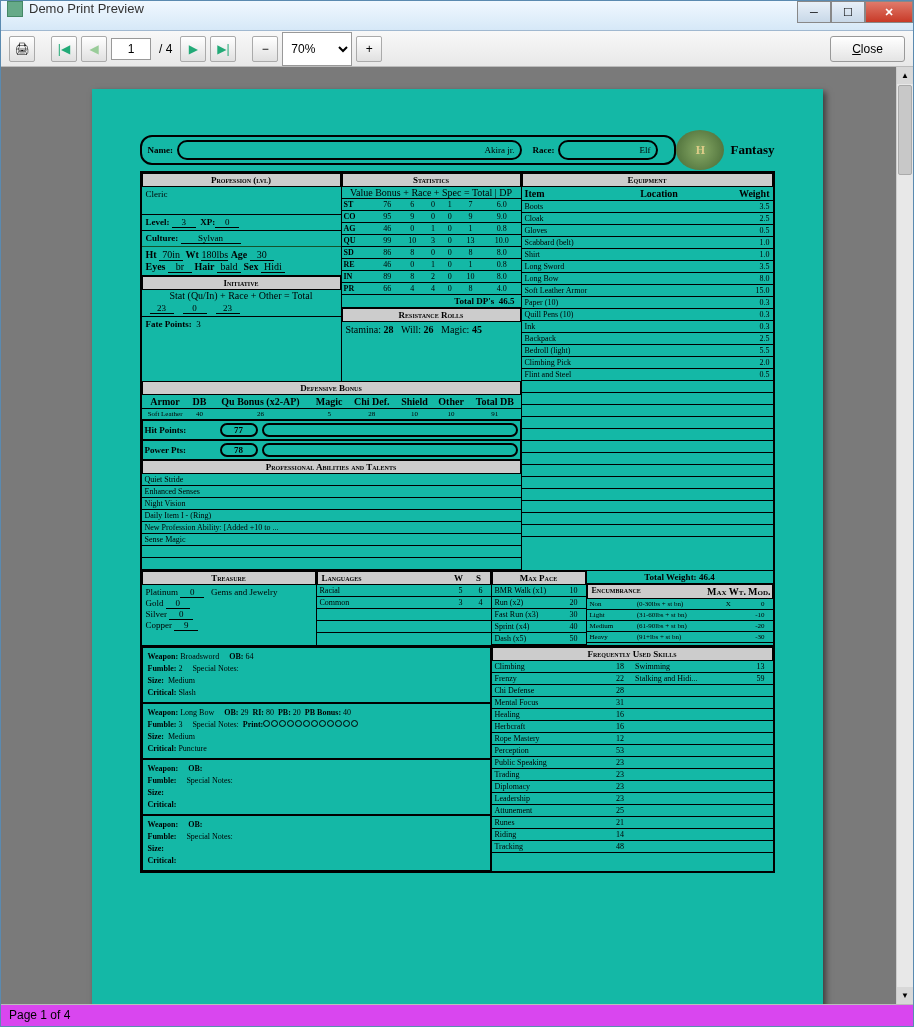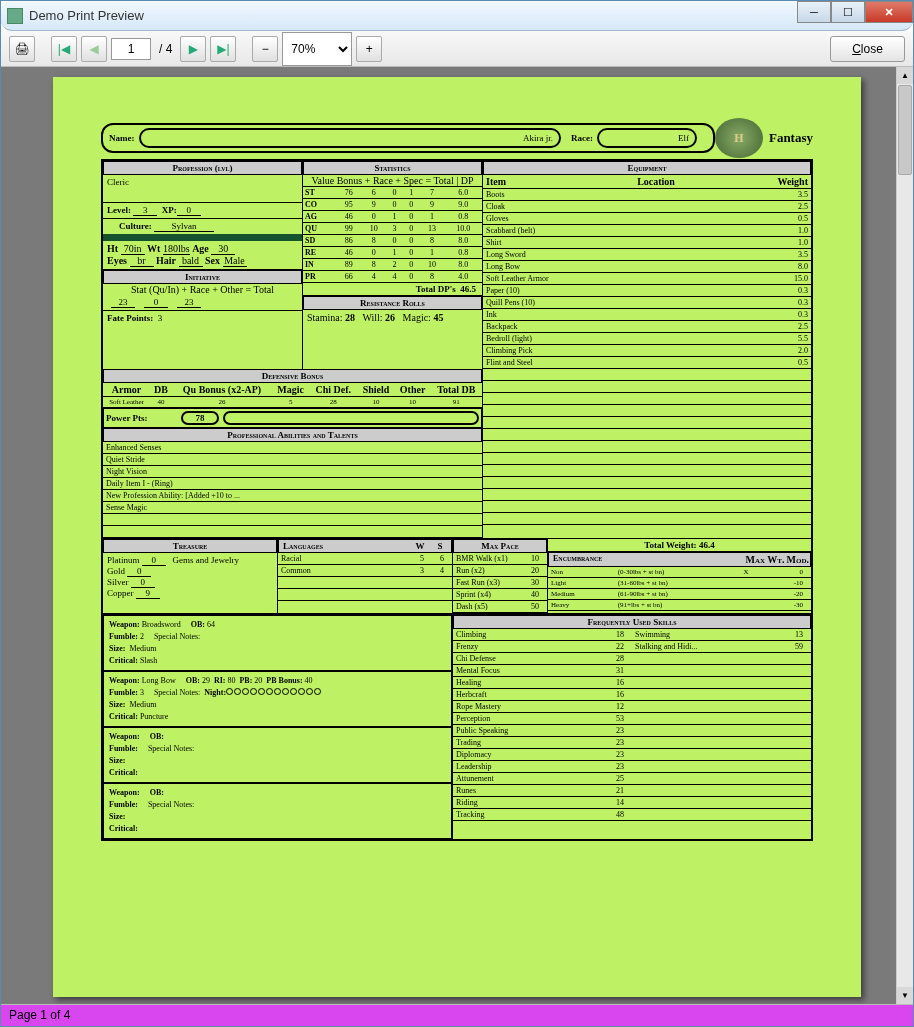--- a/index.html
+++ b/index.html
@@ -1,35 +1,35 @@
 <!DOCTYPE html>
 <html><head>
 <meta charset="utf-8">
 <style>
 * { box-sizing: border-box; margin: 0; padding: 0; }
 body { font-family: "Segoe UI", Tahoma, sans-serif; font-size: 11px; background: #fff; overflow: hidden; }
 .window { width: 914px; height: 1027px; border: 1px solid #5a8ab0; background: #fff; display: flex; flex-direction: column; }
-.titlebar { height: 30px; background: linear-gradient(#f0f8ff,#d6e8f7); display: flex; align-items: center; padding: 0 0 0 6px; border-bottom: 1px solid #a0b8d0; border-radius: 11px; }
+.titlebar { height: 30px; background: linear-gradient(#f0f8ff,#d6e8f7); display: flex; padding: 0 0 0 6px; border-bottom: 1px solid #a0b8d0; }
 .titlebar .ico { width: 16px; height: 16px; background: #6a8; margin-right: 6px; border: 1px solid #486; }
 .titlebar .ttl { flex: 1; color: #333; font-size: 13px; }
 .winbtns { display: flex; height: 100%; }
 .winbtns div { width: 34px; height: 22px; margin-top: 0; border: 1px solid #888; display: flex; align-items: center; justify-content: center; font-size: 11px; font-family: Arial; }
 .winbtns .min { background: linear-gradient(#e8f0f8,#c8d8e8); }
 .winbtns .max { background: linear-gradient(#e8f0f8,#c8d8e8); }
 .winbtns .cls { background: linear-gradient(#e07a6a,#c83a28); color: #fff; width: 48px; font-weight: bold; }
 .toolbar { height: 36px; background: linear-gradient(#f8f8f8,#e8e8e8); border-bottom: 1px solid #bbb; display: flex; align-items: center; padding: 0 8px; gap: 4px; }
 .tbtn { width: 26px; height: 26px; border: 1px solid #aaa; border-radius: 2px; background: linear-gradient(#fff,#e0e0e0); display: flex; align-items: center; justify-content: center; font-size: 12px; cursor: pointer; }
 .tsep { width: 8px; }
 .pageinp { width: 40px; height: 22px; border: 1px solid #999; text-align: center; font-size: 12px; }
 .pagelbl { font-size: 12px; margin: 0 4px; }
 .zoomsel { width: 70px; height: 34px; border: 1px solid #999; font-size: 12px; padding-left: 4px; background: #fff; }
 .closebtn { margin-left: auto; width: 75px; height: 26px; border: 1px solid #999; border-radius: 3px; background: linear-gradient(#fff,#e4e4e4); font-size: 12px; }
 .closebtn u { text-decoration: underline; }
 .viewport { flex: 1; background: #7a7a7a; overflow: auto; position: relative; padding: 10px 0 0 0; }
-.page { width: 808px; min-height: 920px; background: #bef264; margin: 0 auto; box-shadow: 3px 3px 6px rgba(0,0,0,.5); padding: 40px 48px 30px 48px; font-family: Georgia, serif; font-size: 9px; color: #000; }
+.page { width: 731px; min-height: 920px; background: #14b8a6; margin: 12px auto; box-shadow: 3px 3px 6px rgba(0,0,0,.5); padding: 40px 48px 30px 48px; font-family: Georgia, serif; font-size: 9px; color: #000; }
 .statusbar { height: 22px; border-top: 1px solid #bbb; background: #d946ef; font-size: 12px; padding: 3px 8px; }
 
 
 .sheet { border: 2px solid #000; }
 .hdr { background: #ccc; font-weight: bold; text-align: center; border: 1px solid #000; padding: 1px; font-variant: small-caps; font-family: "Comic Sans MS", cursive; }
 .lbl { font-weight: bold; font-family: "Comic Sans MS", cursive; }
 .pill { border: 2px solid #000; border-radius: 10px; padding: 3px 6px; display: inline-block; min-width: 80px; text-align: right; }
 .toprow { display: flex; align-items: center; border: 2px solid #000; border-radius: 12px; padding: 3px 6px; margin: 6px 0; }
 .toprow .lbl { margin-right: 4px; }
 .toprow .pill { flex: 1; margin-right: 10px; }
@@ -109,30 +109,30 @@
       <div class="sheet" style="border:none">
         <div class="grid3" style="border:2px solid #000;border-bottom:none">
 
           <div>
             <div class="hdr">Profession (lvl)</div>
             <div style="padding:2px 4px;border-bottom:1px solid #000;height:28px">Cleric</div>
             <div style="padding:2px 4px;border-bottom:1px solid #000">
               <span class="lbl">Level:</span> <span class="ul">3</span>
               &nbsp;<span class="lbl">XP:</span><span class="ul">0</span>
             </div>
-            <div style="padding:2px 16px;border-bottom:7px solid #14532d">
+            <div style="padding:2px 4px;border-bottom:1px solid #14532d">
               <span class="lbl">Culture:</span> <span class="ul" style="min-width:60px">Sylvan</span>
             </div>
             <div style="padding:2px 4px;border-bottom:1px solid #000" class="sm">
               <span class="lbl">Ht</span> <span class="ul">70in</span>
               <span class="lbl">Wt</span> <span class="ul">180lbs</span>
               <span class="lbl">Age</span> <span class="ul">30</span><br>
               <span class="lbl">Eyes</span> <span class="ul">br</span>
               <span class="lbl">Hair</span> <span class="ul">bald</span>
-              <span class="lbl">Sex</span> <span class="ul">Male</span>
+              <span class="lbl">Sex</span> <span class="ul">Hidi</span>
             </div>
             <div class="hdr">Initiative</div>
             <div class="sm" style="text-align:center">Stat (Qu/In) + Race + Other = Total</div>
             <div style="padding:2px 8px">
               <span class="ul">23</span> &nbsp;&nbsp;
               <span class="ul">0</span> &nbsp;&nbsp;
               <span class="ul">23</span>
             </div>
             <div style="padding:2px 4px;border-top:1px solid #000">
               <span class="lbl">Fate Points:</span> &nbsp;<span>3</span>
@@ -353,28 +353,33 @@
                     <td>26</td>
                     <td>5</td>
                     <td>28</td>
                     <td>10</td>
                     <td>10</td>
                     <td>91</td>
                   </tr>
             </tbody>
               </table>
             <div class="hp">
+              <span class="lbl">Hit Points:</span>
+                <span class="pv">77</span>
+                <span class="bar"></span>
+            </div>
+            <div class="hp">
               <span class="lbl">Power Pts:</span>
                 <span class="pv">78</span>
                 <span class="bar"></span>
             </div>
             <div class="hdr">Professional Abilities and Talents</div>
             <div id="abil">
+                <div class="abil">Quiet Stride</div>
                 <div class="abil">Enhanced Senses</div>
-                <div class="abil">Quiet Stride</div>
                 <div class="abil">Night Vision</div>
                 <div class="abil">Daily Item I - (Ring)</div>
                 <div class="abil">New Profession Ability: [Added +10 to ...</div>
                 <div class="abil">Sense Magic</div>
                 <div class="abil">&nbsp;</div>
                 <div class="abil">&nbsp;</div>
               </div>
           </div>
           <div id="eqcont">
               <table class="eqtbl">
@@ -548,21 +553,21 @@
         <div style="display:grid;grid-template-columns:350px 1fr;border:2px solid #000;border-top:none">
           <div id="weapons" style="border-right:1px solid #000">
               <div class="wbox">
     <b>Weapon:</b> Broadsword &nbsp;&nbsp;&nbsp; <b>OB:</b> 64<br>
     <b>Fumble:</b> 2 &nbsp;&nbsp;&nbsp; Special Notes:<br>
     <b>Size:</b> &nbsp;Medium<br>
     <b>Critical:</b> Slash
   </div>
               <div class="wbox">
     <b>Weapon:</b> Long Bow &nbsp;&nbsp;&nbsp; <b>OB:</b> 29 &nbsp;<b>RI:</b> 80 &nbsp;<b>PB:</b> 20 &nbsp;<b>PB Bonus:</b> 40<br>
-    <b>Fumble:</b> 3 &nbsp;&nbsp;&nbsp; Special Notes:&nbsp;&nbsp;<b>Night:</b><span class="circ"></span><span class="circ"></span><span class="circ"></span><span class="circ"></span><span class="circ"></span><span class="circ"></span><span class="circ"></span><span class="circ"></span><span class="circ"></span><span class="circ"></span><span class="circ"></span><span class="circ"></span><br>
+    <b>Fumble:</b> 3 &nbsp;&nbsp;&nbsp; Special Notes:&nbsp;&nbsp;<b>Print:</b><span class="circ"></span><span class="circ"></span><span class="circ"></span><span class="circ"></span><span class="circ"></span><span class="circ"></span><span class="circ"></span><span class="circ"></span><span class="circ"></span><span class="circ"></span><span class="circ"></span><span class="circ"></span><br>
     <b>Size:</b> &nbsp;Medium<br>
     <b>Critical:</b> Puncture
   </div>
               <div class="wbox">
     <b>Weapon:</b>  &nbsp;&nbsp;&nbsp; <b>OB:</b> <br>
     <b>Fumble:</b>  &nbsp;&nbsp;&nbsp; Special Notes:<br>
     <b>Size:</b> &nbsp;<br>
     <b>Critical:</b> 
   </div>
               <div class="wbox">

